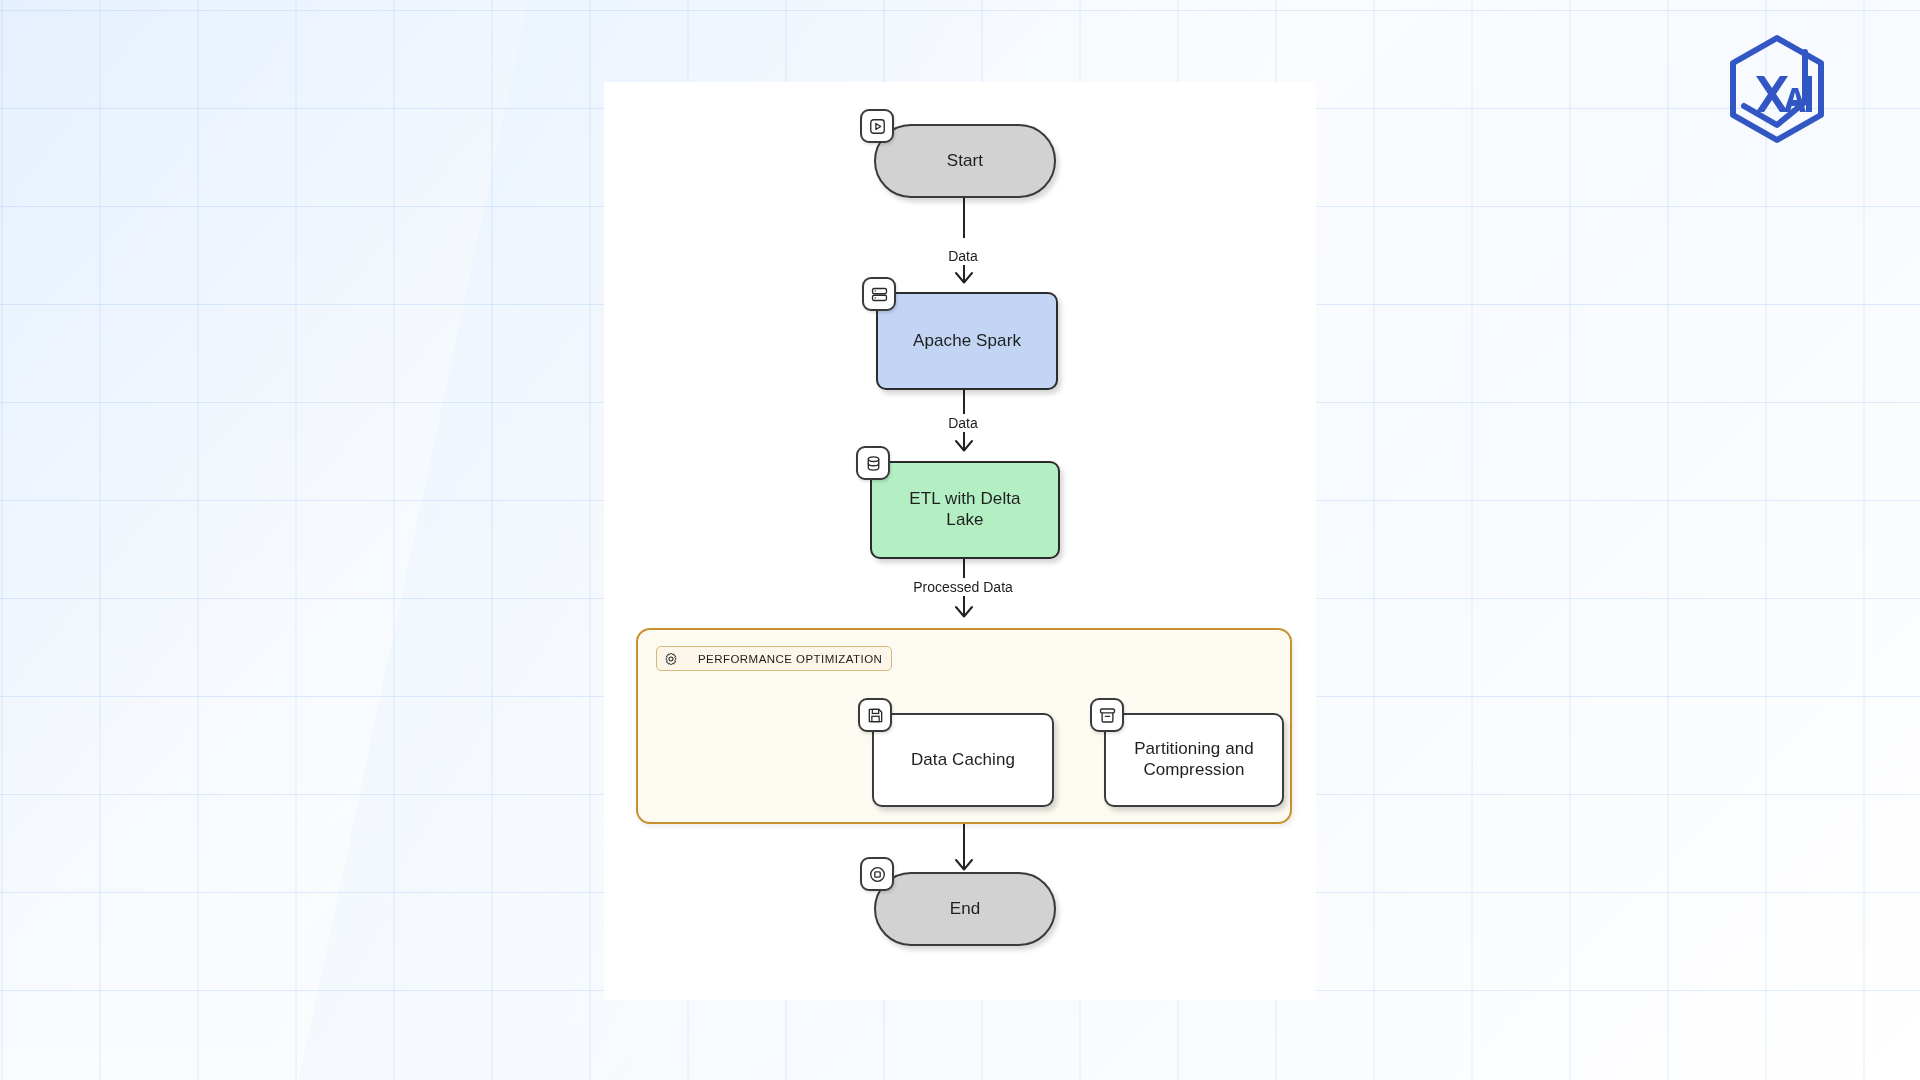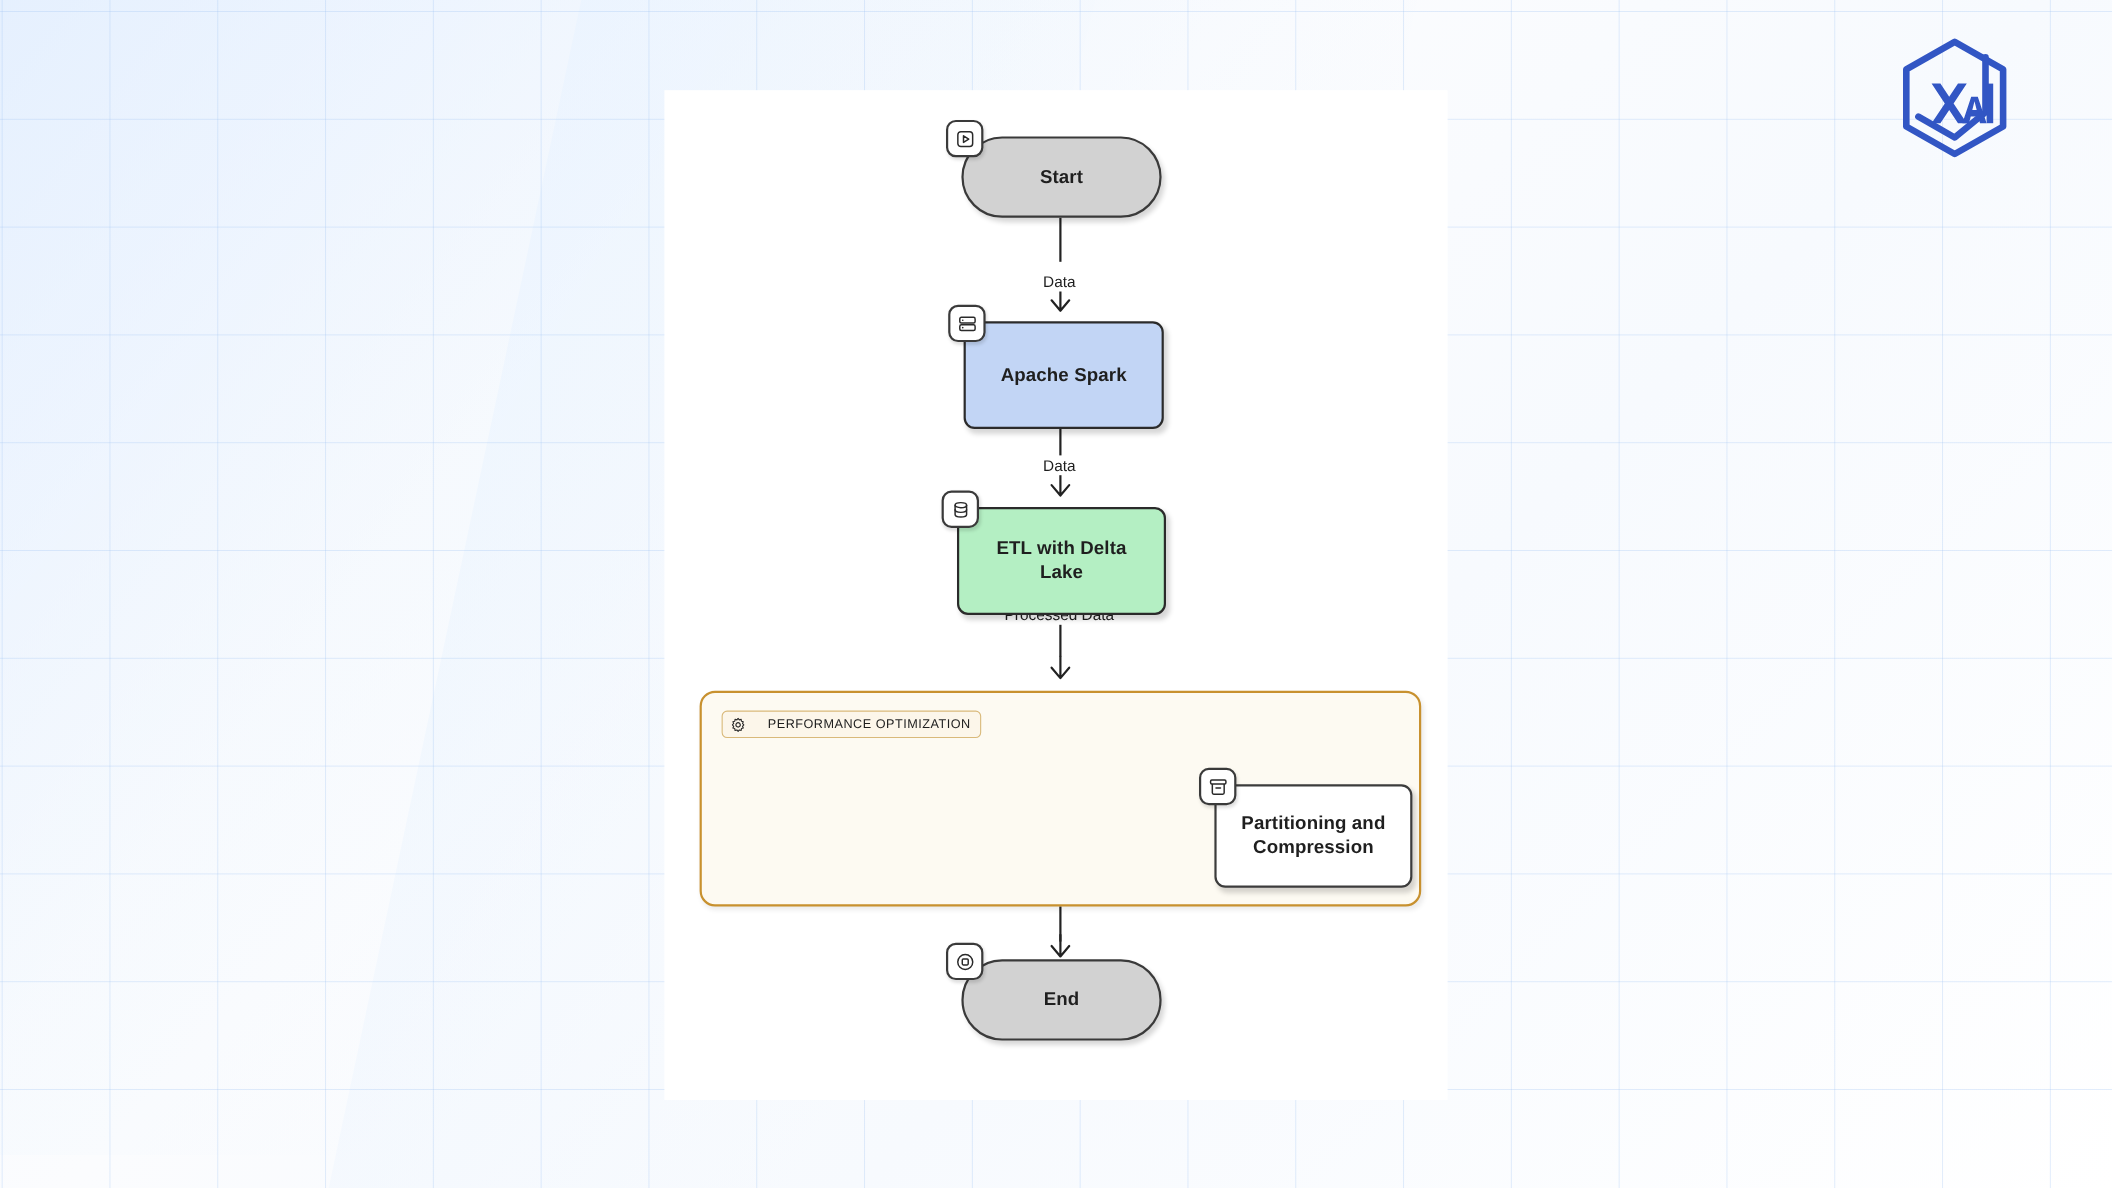--- a/index.html
+++ b/index.html
@@ -78,21 +78,20 @@
     text-align: center;
     color: #1f1f1f;
     box-shadow: 3px 4px 5px rgba(0,0,0,0.16);
   }
   .node-label {
     font-size: 17px;
     line-height: 1.22;
     letter-spacing: .1px;
     padding: 0 10px;
     white-space: pre-line;
-    font-weight: bold;
   }
 
   .node.terminal {
     border-radius: 60px;
     background: #d2d2d2;
     border-color: #3a3a3a;
   }
   .node.process {
     border-radius: 10px;
   }
@@ -209,21 +208,21 @@
     </svg>
   </div>
   <div class="edge-label" style="left:963px; top:414px;">Data</div>
 
   <div class="edge-line" style="left:963px; top:559px; height:38px;"></div>
   <div class="edge-arrow" style="left:953px; top:596px;">
     <svg viewBox="0 0 22 22" width="22" height="22">
       <path d="M11 1 L11 20 M3 11 L11 20.5 L19 11" fill="none" stroke="#222" stroke-width="2" stroke-linecap="round" stroke-linejoin="round"></path>
     </svg>
   </div>
-  <div class="edge-label" style="left:963px; top:550px;">Processed Data</div>
+  <div class="edge-label" style="left:963px; top:578px;">Processed Data</div>
 
   <div class="edge-line" style="left:963px; top:824px; height:32px;"></div>
   <div class="edge-arrow" style="left:953px; top:849px;">
     <svg viewBox="0 0 22 22" width="22" height="22">
       <path d="M11 1 L11 20 M3 11 L11 20.5 L19 11" fill="none" stroke="#222" stroke-width="2" stroke-linecap="round" stroke-linejoin="round"></path>
     </svg>
   </div>
 
   <div class="node terminal" style="left:874px; top:124px; width:182px; height:74px;">
     <div class="badge">
@@ -265,20 +264,30 @@
         <svg viewBox="0 0 24 24" width="14" height="14">
           <path d="M12 8.6 A3.4 3.4 0 1 0 12 15.4 A3.4 3.4 0 1 0 12 8.6 Z" fill="none" stroke="#2a2a2a" stroke-width="1.9"></path>
           <path d="M12 1.9 L13.9 4.2 L16.8 3.3 L17.2 6.3 L20.1 7.1 L18.8 9.8 L20.9 12 L18.8 14.2 L20.1 16.9 L17.2 17.7 L16.8 20.7 L13.9 19.8 L12 22.1 L10.1 19.8 L7.2 20.7 L6.8 17.7 L3.9 16.9 L5.2 14.2 L3.1 12 L5.2 9.8 L3.9 7.1 L6.8 6.3 L7.2 3.3 L10.1 4.2 Z" fill="none" stroke="#2a2a2a" stroke-width="1.7" stroke-linejoin="round"></path>
         </svg>
       </span>
       <span id="group-perf-title">PERFORMANCE OPTIMIZATION</span>
     </div>
   </div>
 
 
+  <div class="node sub" style="left:872px; top:713px; width:182px; height:94px;">
+    <div class="badge">
+      <svg viewBox="0 0 24 24" width="19" height="19">
+        <path d="M4.2 4.2 H16.2 L19.8 7.8 V19.8 H4.2 Z" fill="none" stroke="#2a2a2a" stroke-width="1.7" stroke-linejoin="round"></path>
+        <rect x="8" y="4.2" width="8" height="5.2" fill="none" stroke="#2a2a2a" stroke-width="1.6"></rect>
+        <rect x="7.4" y="13" width="9.2" height="6.8" fill="none" stroke="#2a2a2a" stroke-width="1.6"></rect>
+      </svg>
+    </div>
+    <span class="node-label">Data Caching</span>
+  </div>
 
   <div class="node sub" style="left:1084px; top:713px; width:180px; height:94px;margin-left:20px;">
     <div class="badge">
       <svg viewBox="0 0 24 24" width="19" height="19">
         <rect x="3.2" y="3.8" width="17.6" height="4.8" rx="1.4" fill="none" stroke="#2a2a2a" stroke-width="1.7"></rect>
         <path d="M5.2 8.6 V18.6 C5.2 19.6 5.9 20.2 6.8 20.2 H17.2 C18.1 20.2 18.8 19.6 18.8 18.6 V8.6" fill="none" stroke="#2a2a2a" stroke-width="1.7" stroke-linejoin="round"></path>
         <path d="M9.4 13.2 H14.6" fill="none" stroke="#2a2a2a" stroke-width="1.7" stroke-linecap="round"></path>
       </svg>
     </div>
     <span class="node-label">Partitioning and

